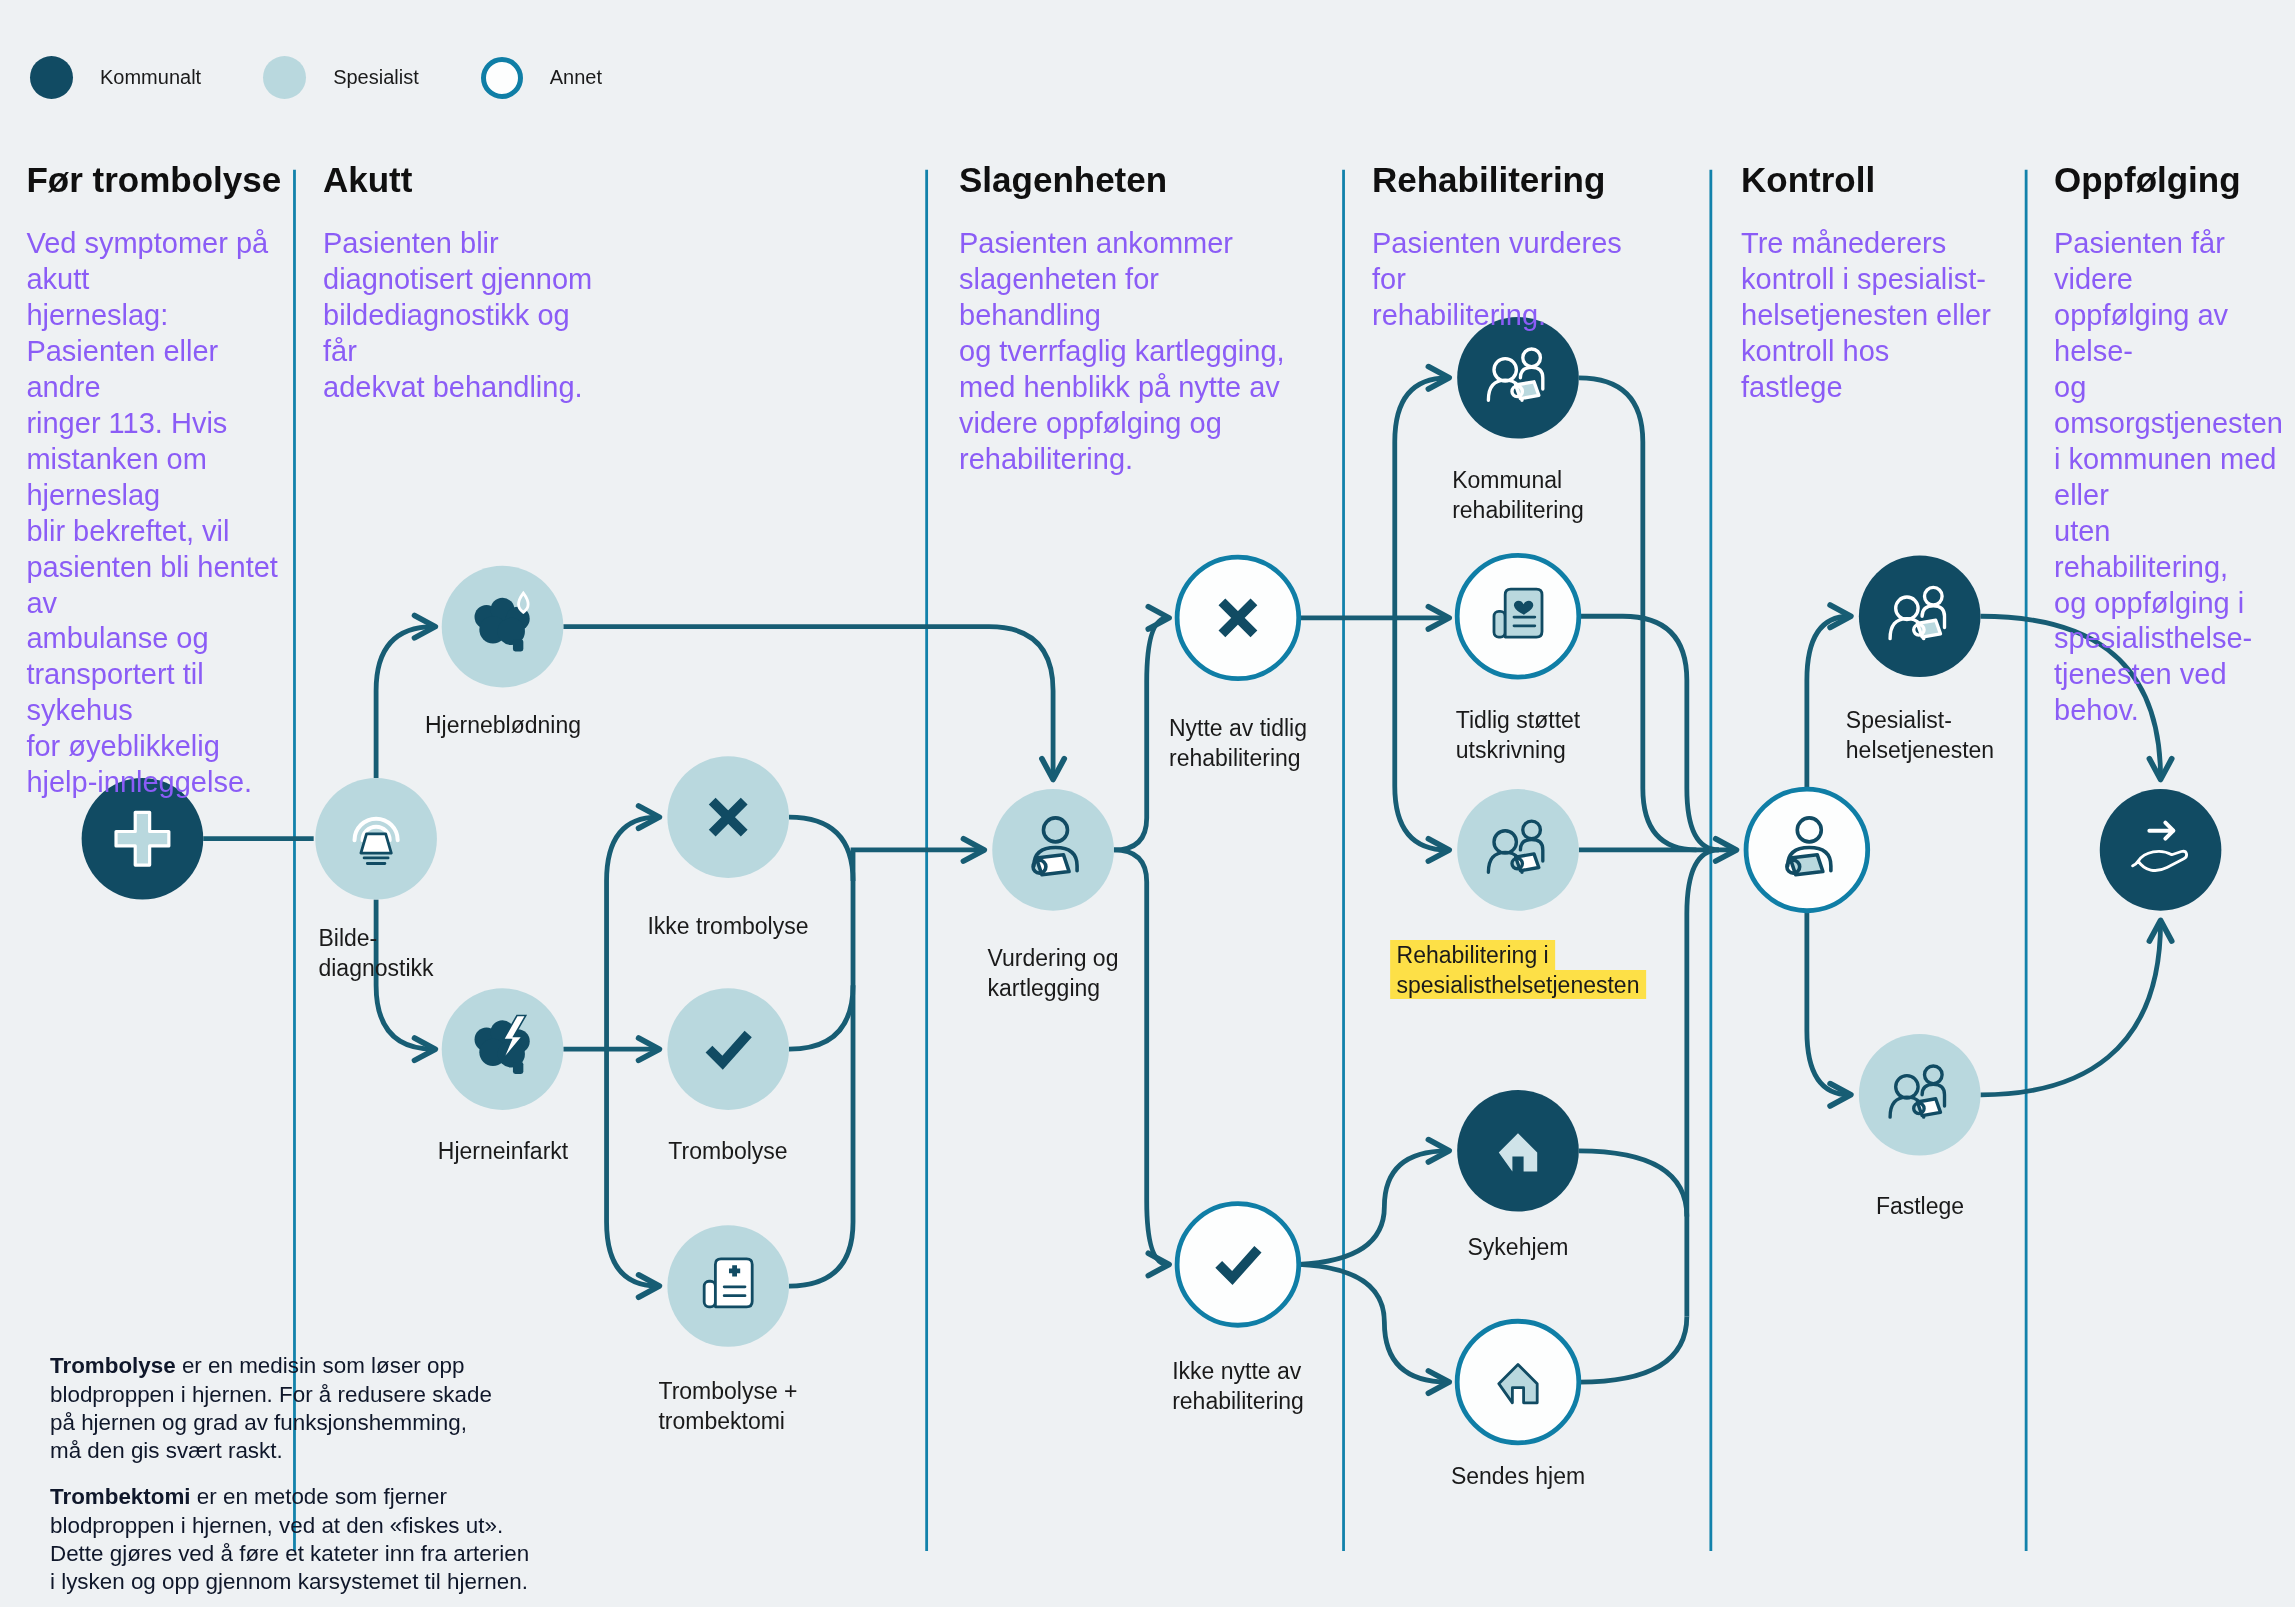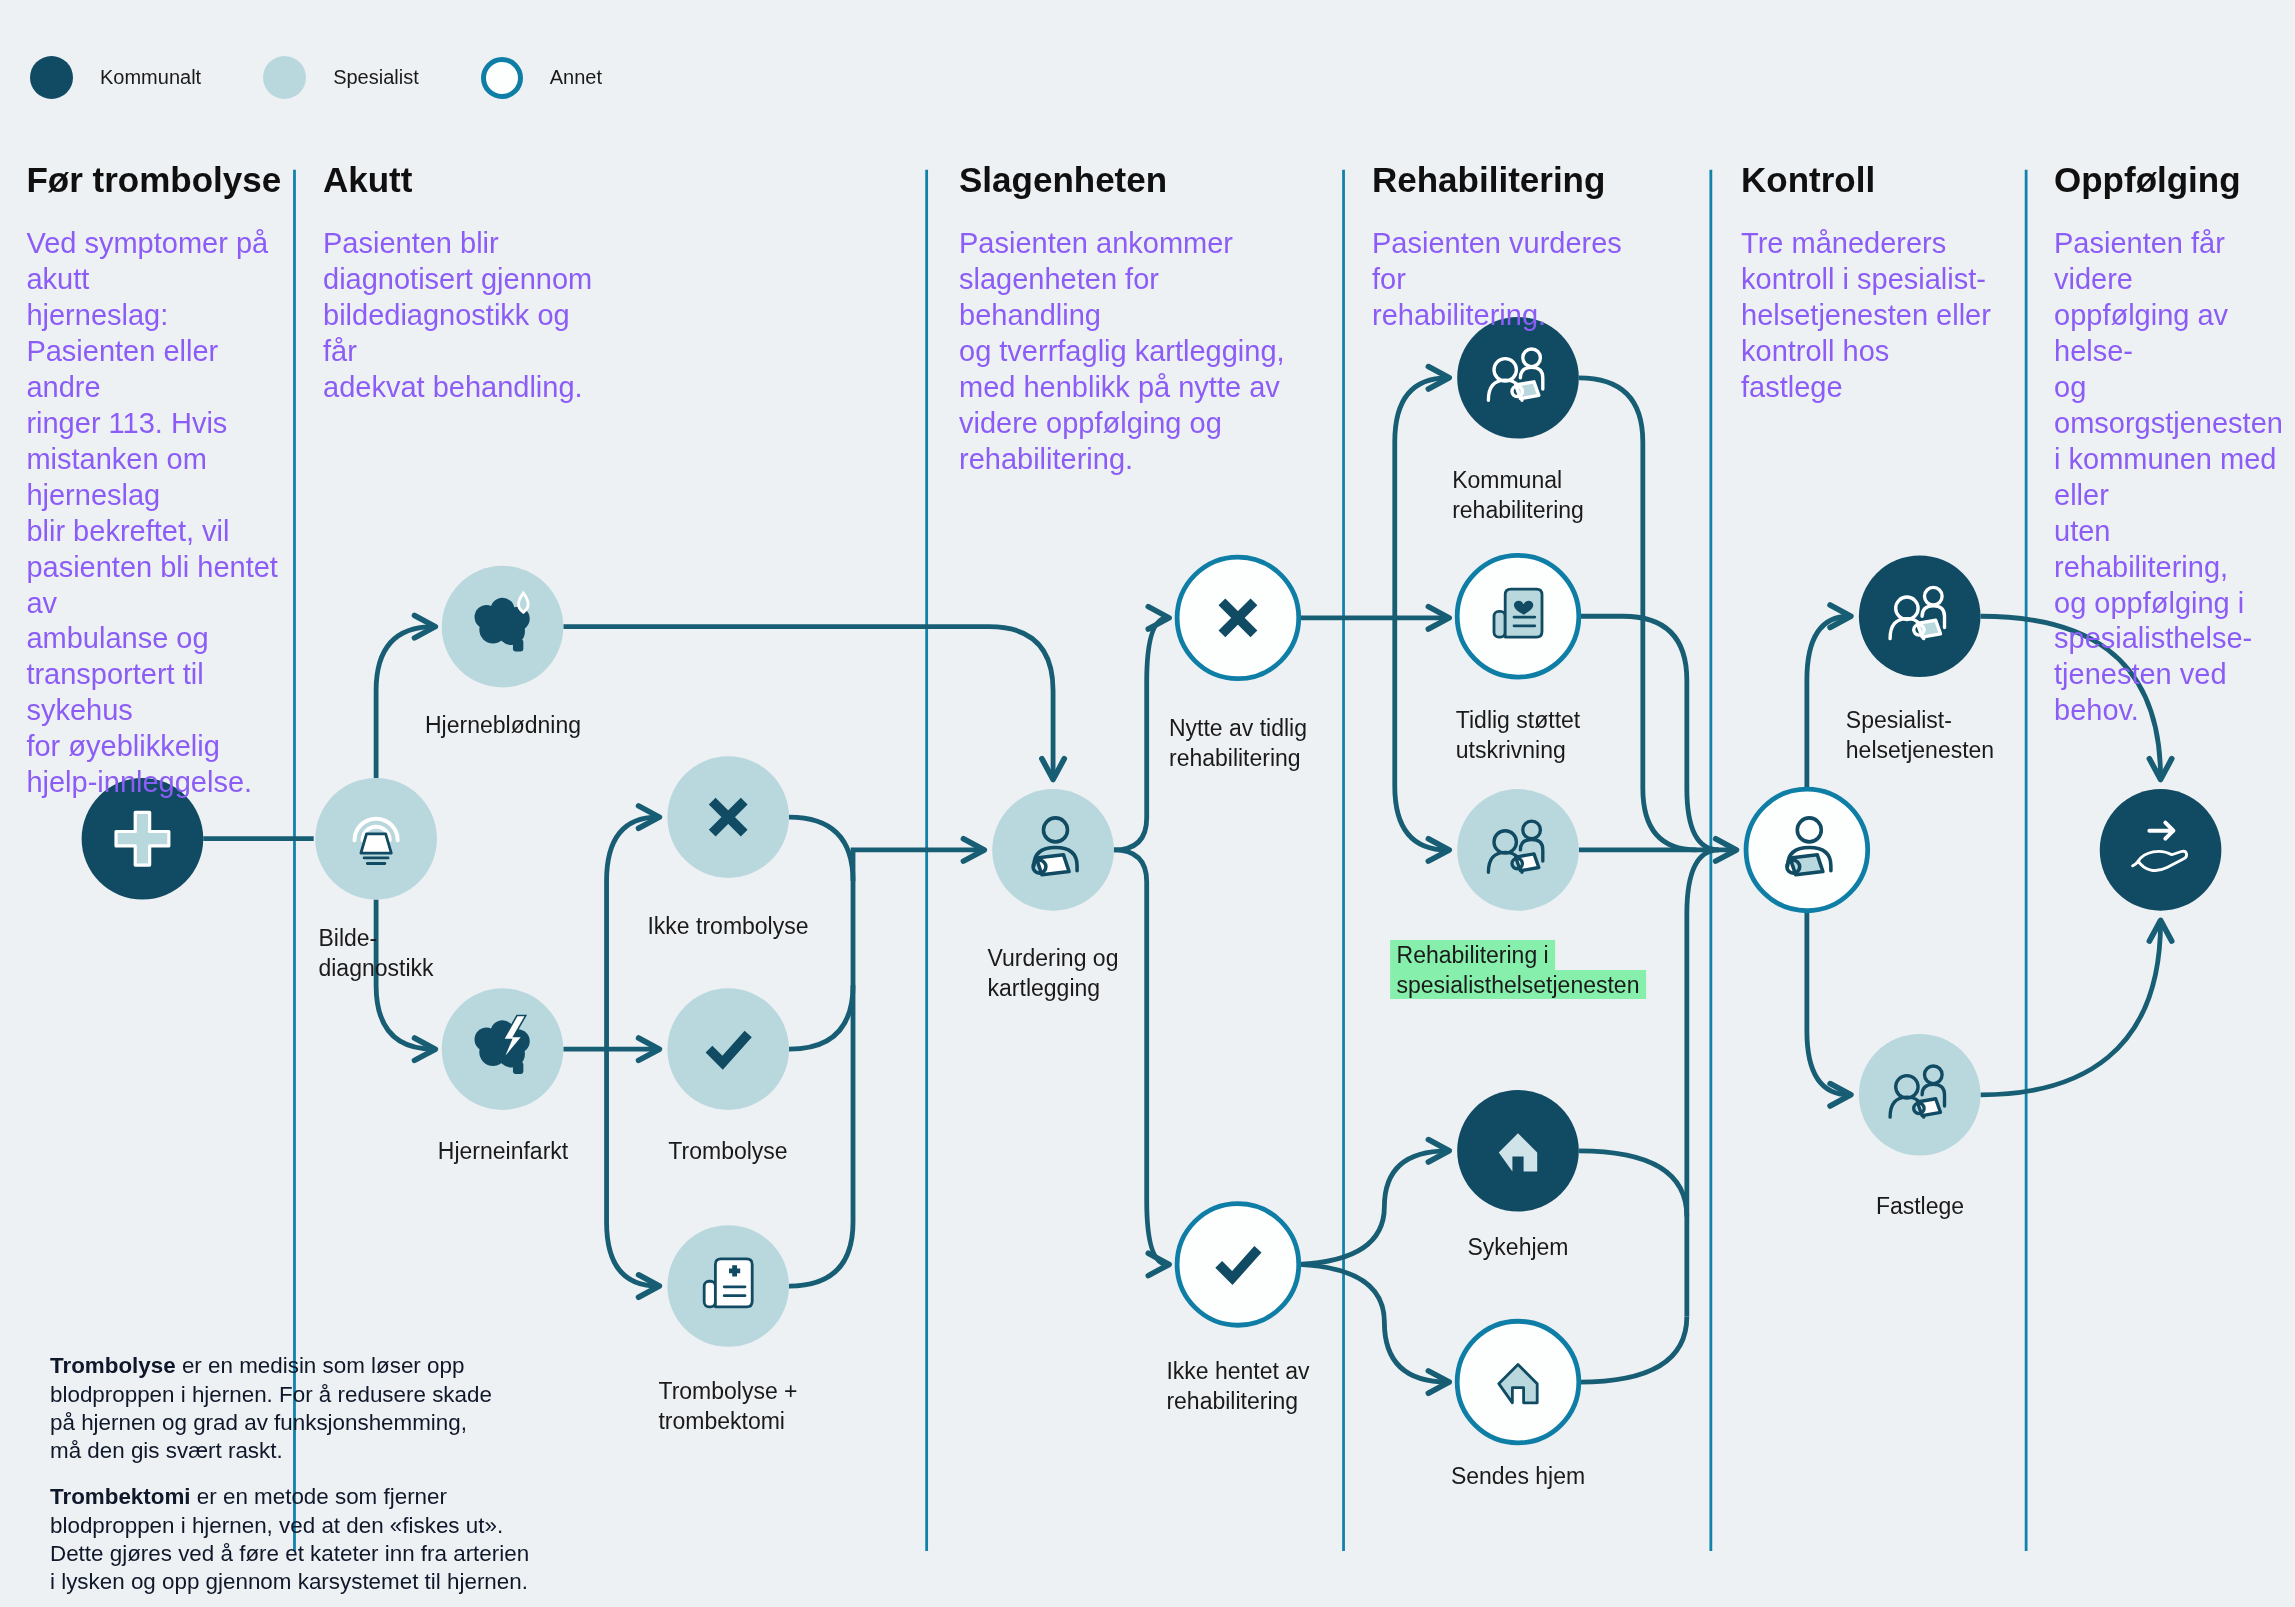--- a/index.html
+++ b/index.html
@@ -21,21 +21,21 @@
   .legend-label{font-size:20px}
 
   .col-title{position:absolute;font-size:35px;font-weight:bold;color:#101010;white-space:nowrap}
   .col-desc{position:absolute;font-size:29px;line-height:1.24;white-space:pre-line;color:#8b5cf6}
 
   .node-label{
     position:absolute;transform:translateX(-50%);
     font-size:23px;line-height:1.3;text-align:left;white-space:pre-line;
   }
   .hl{
-    background:#86efac;padding:1.6px 6.4px;
+    background:#fde047;padding:1.6px 6.4px;
     -webkit-box-decoration-break:clone;box-decoration-break:clone;
   }
 
   .fn{position:absolute;font-size:22.4px;line-height:1.26;white-space:pre-line;color:#0f172a}
   .fn b{font-weight:bold}
 </style>
 </head>
 <body>
 
 <div class="canvas">
@@ -320,21 +320,21 @@
   <div class="node-label" style="left:503px;top:711px">Hjerneblødning</div>
   <div class="node-label" style="left:503px;top:1137px">Hjerneinfarkt</div>
   <div class="node-label" style="left:728px;top:912px">Ikke trombolyse</div>
   <div class="node-label" style="left:728px;top:1137px">Trombolyse</div>
   <div class="node-label" style="left:728px;top:1377px">Trombolyse +
 trombektomi</div>
   <div class="node-label" style="left:1053px;top:944px">Vurdering og
 kartlegging</div>
   <div class="node-label" style="left:1238px;top:714px">Nytte av tidlig
 rehabilitering</div>
-  <div class="node-label" style="left:1238px;top:1357px">Ikke hentet av
+  <div class="node-label" style="left:1238px;top:1357px">Ikke nytte av
 rehabilitering</div>
   <div class="node-label" style="left:1518px;top:466px">Kommunal
 rehabilitering</div>
   <div class="node-label" style="left:1518px;top:706px">Tidlig støttet
 utskrivning</div>
   <div class="node-label" style="left:1518px;top:941px"><span class="hl">Rehabilitering i
 spesialisthelsetjenesten</span></div>
   <div class="node-label" style="left:1518px;top:1233px">Sykehjem</div>
   <div class="node-label" style="left:1518px;top:1462px">Sendes hjem</div>
   <div class="node-label" style="left:1920px;top:706px">Spesialist-

